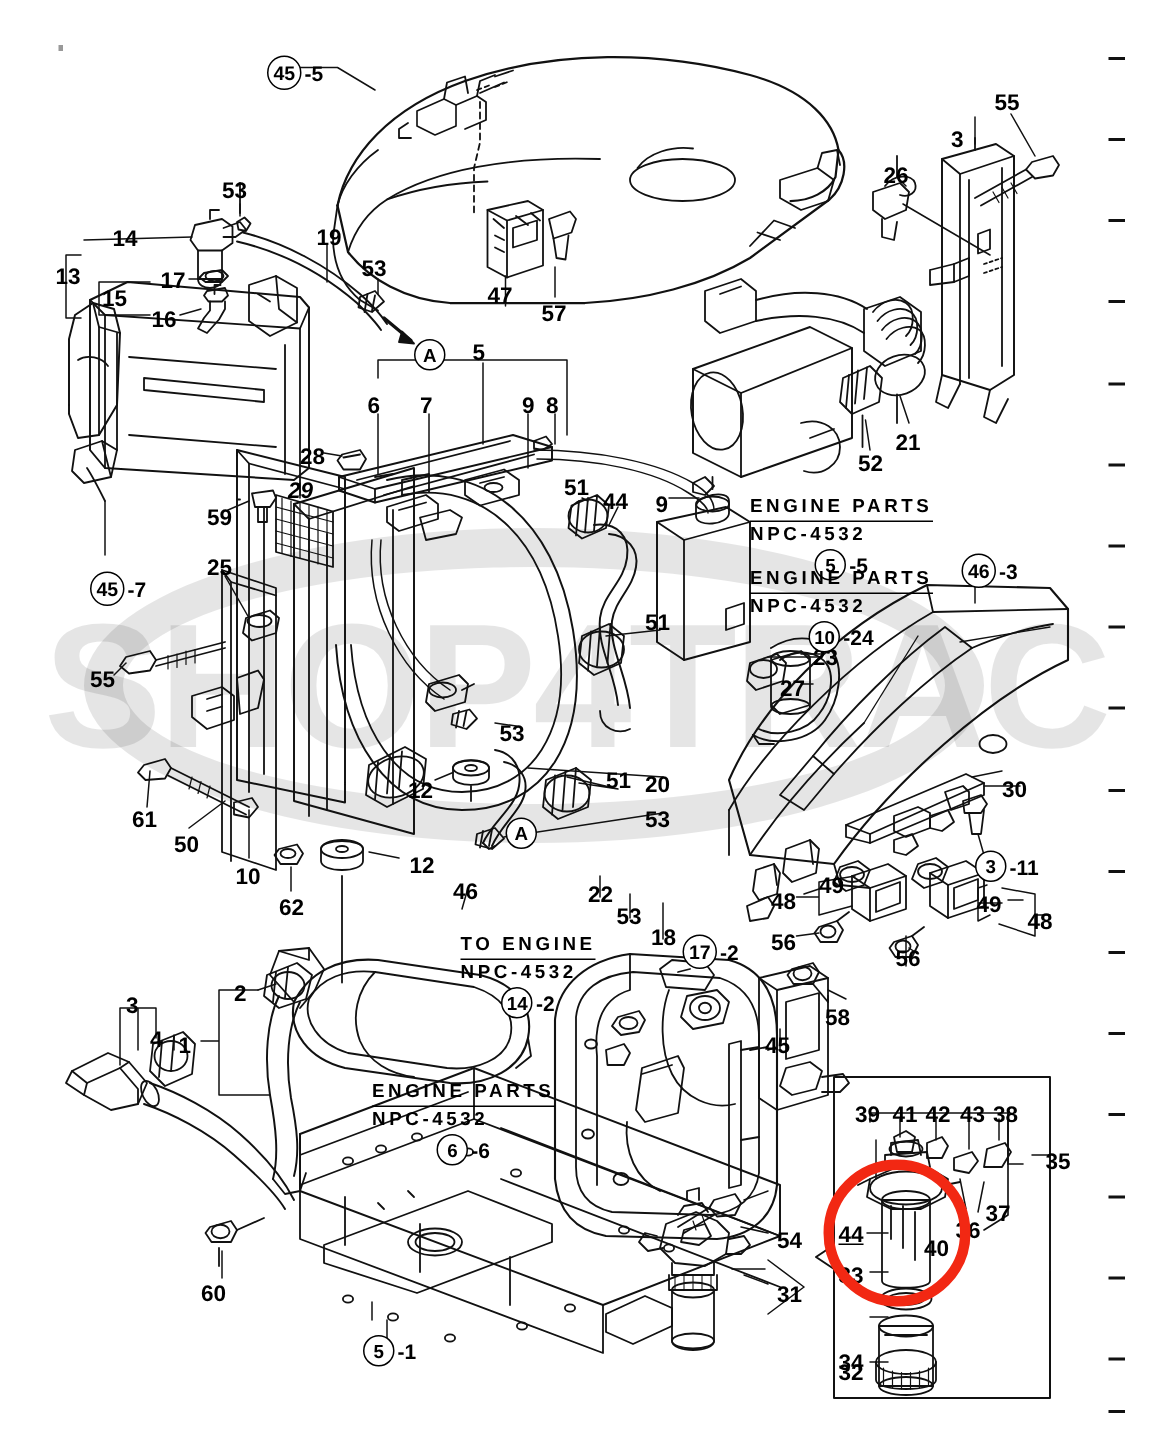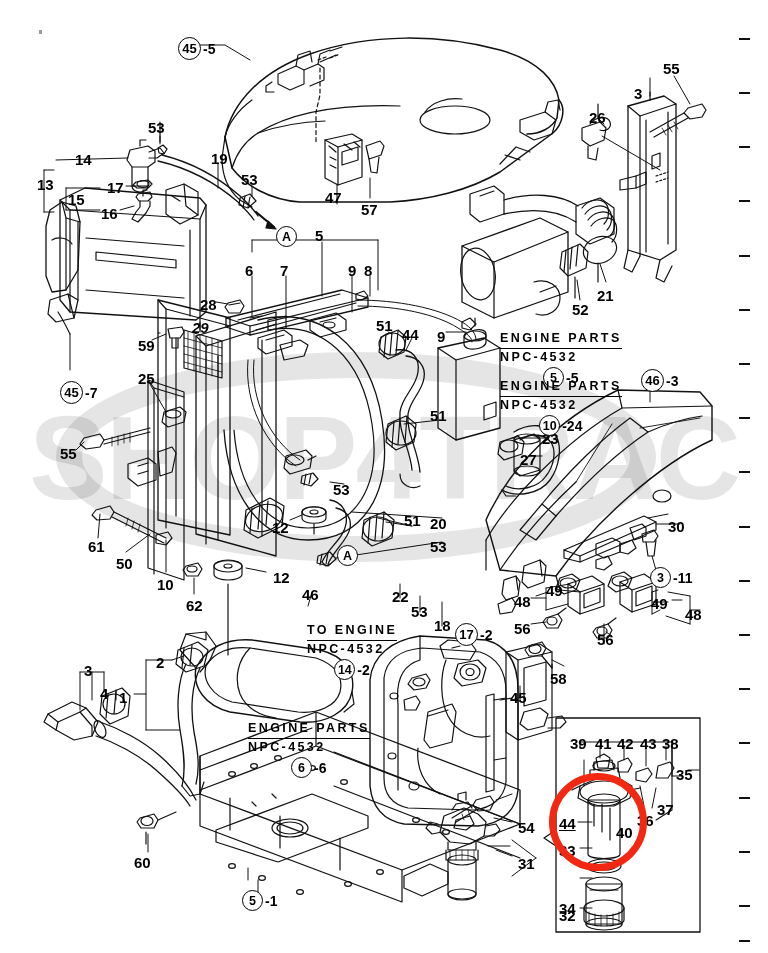--- a/index.html
+++ b/index.html
@@ -725,21 +725,21 @@
       <div class="lbl" style="left: 119px; top: 690px;">1</div>
       <div class="lbl" style="left: 100px; top: 686px;">4</div>
       <div class="lbl" style="left: 134px; top: 855px;">60</div>
       <div class="lbl" style="left: 518px; top: 820px;">54</div>
       <div class="lbl" style="left: 518px; top: 856px;">31</div>
       <div class="lbl" style="left: 570px; top: 736px;">39</div>
       <div class="lbl" style="left: 595px; top: 736px;">41</div>
       <div class="lbl" style="left: 617px; top: 736px;">42</div>
       <div class="lbl" style="left: 640px; top: 736px;">43</div>
       <div class="lbl" style="left: 662px; top: 736px;">38</div>
-      <div class="lbl" style="left: 676px; top: 767px;">35</div>
+      <div class="lbl" style="left: 697px; top: 767px;">35</div>
       <div class="lbl" style="left: 657px; top: 802px;">37</div>
       <div class="lbl" style="left: 637px; top: 813px;">36</div>
       <div class="lbl" style="left: 559px; top: 816px; text-decoration: underline;">44</div>
       <div class="lbl" style="left: 616px; top: 825px;">40</div>
       <div class="lbl" style="left: 559px; top: 843px;">33</div>
       <div class="lbl" style="left: 559px; top: 908px; text-align: right;">32</div>
       <div class="lbl" style="left: 559px; top: 901px;">34</div>
     </div>
   <div id="engblocks">
       <div style="position: absolute; left: 500px; top: 328px;"><div class="eng" style="position: relative; border-bottom: 1.6px solid rgb(0, 0, 0); padding-bottom: 1px; display: inline-block;">ENGINE PARTS</div><div class="eng" style="position: relative; margin-top: 1px;">NPC-4532</div><div style="position: relative; display: flex; align-items: center; justify-content: center; margin-top: 2px; gap: 2px;">

